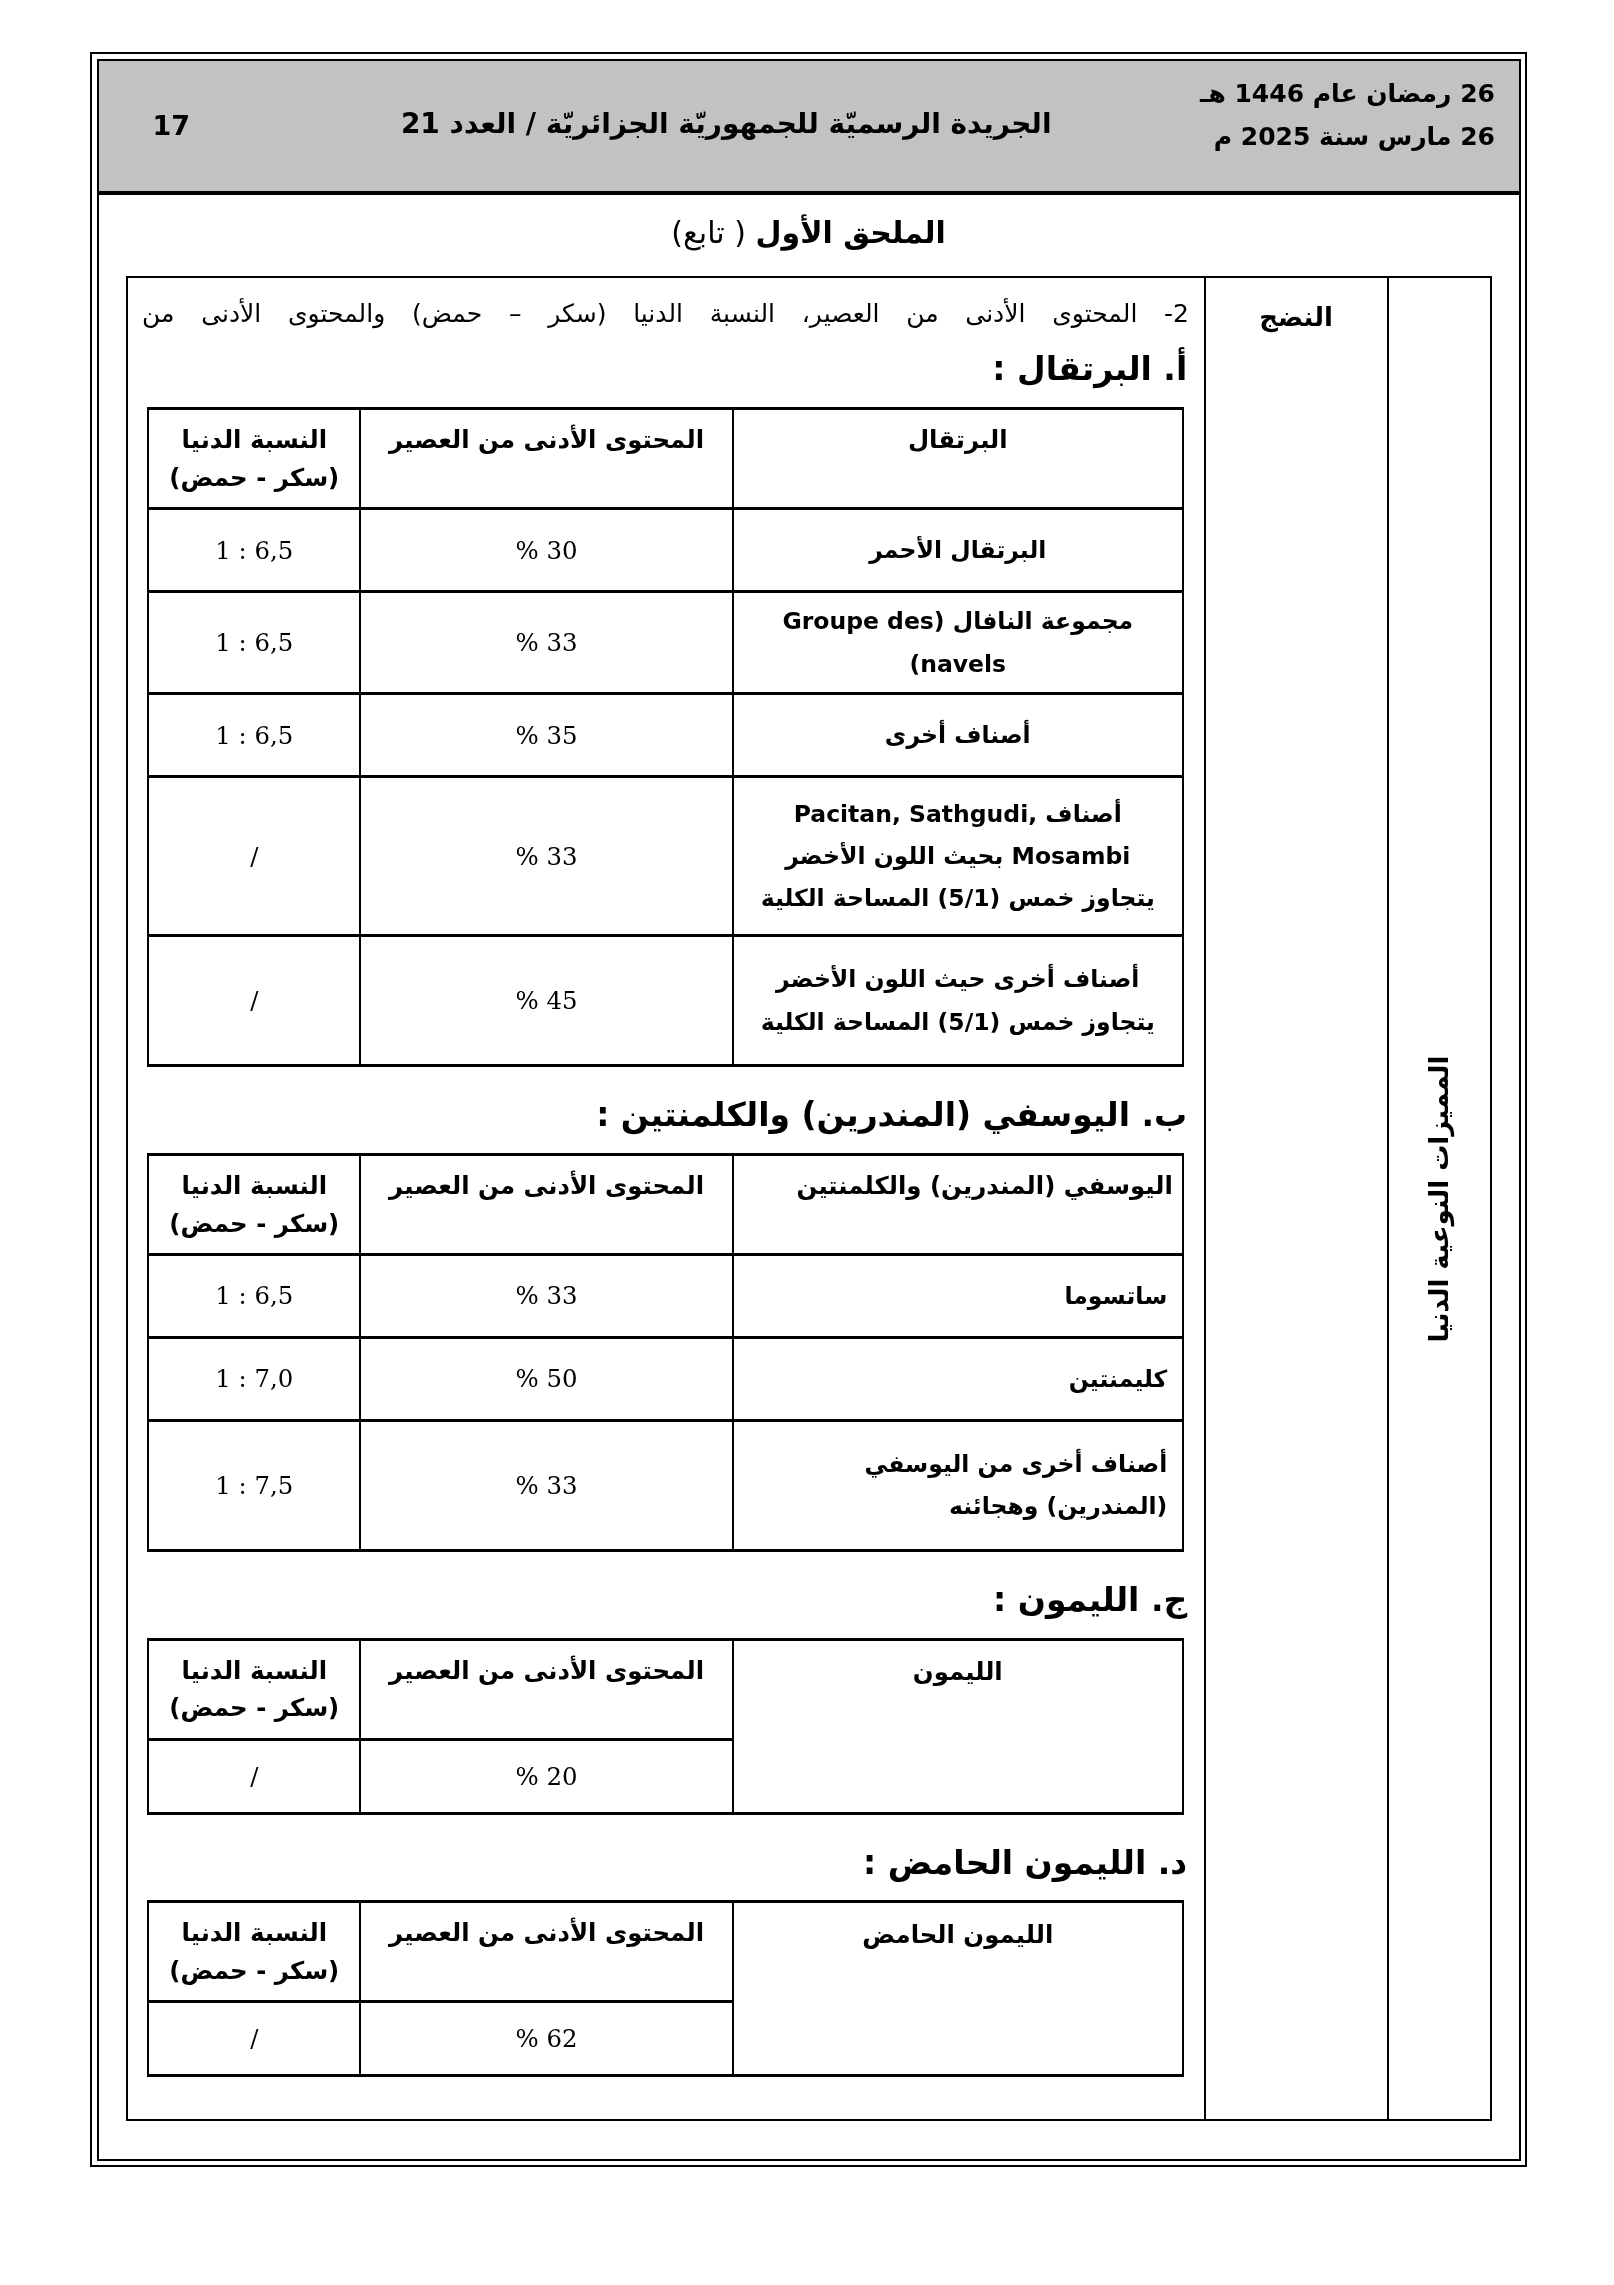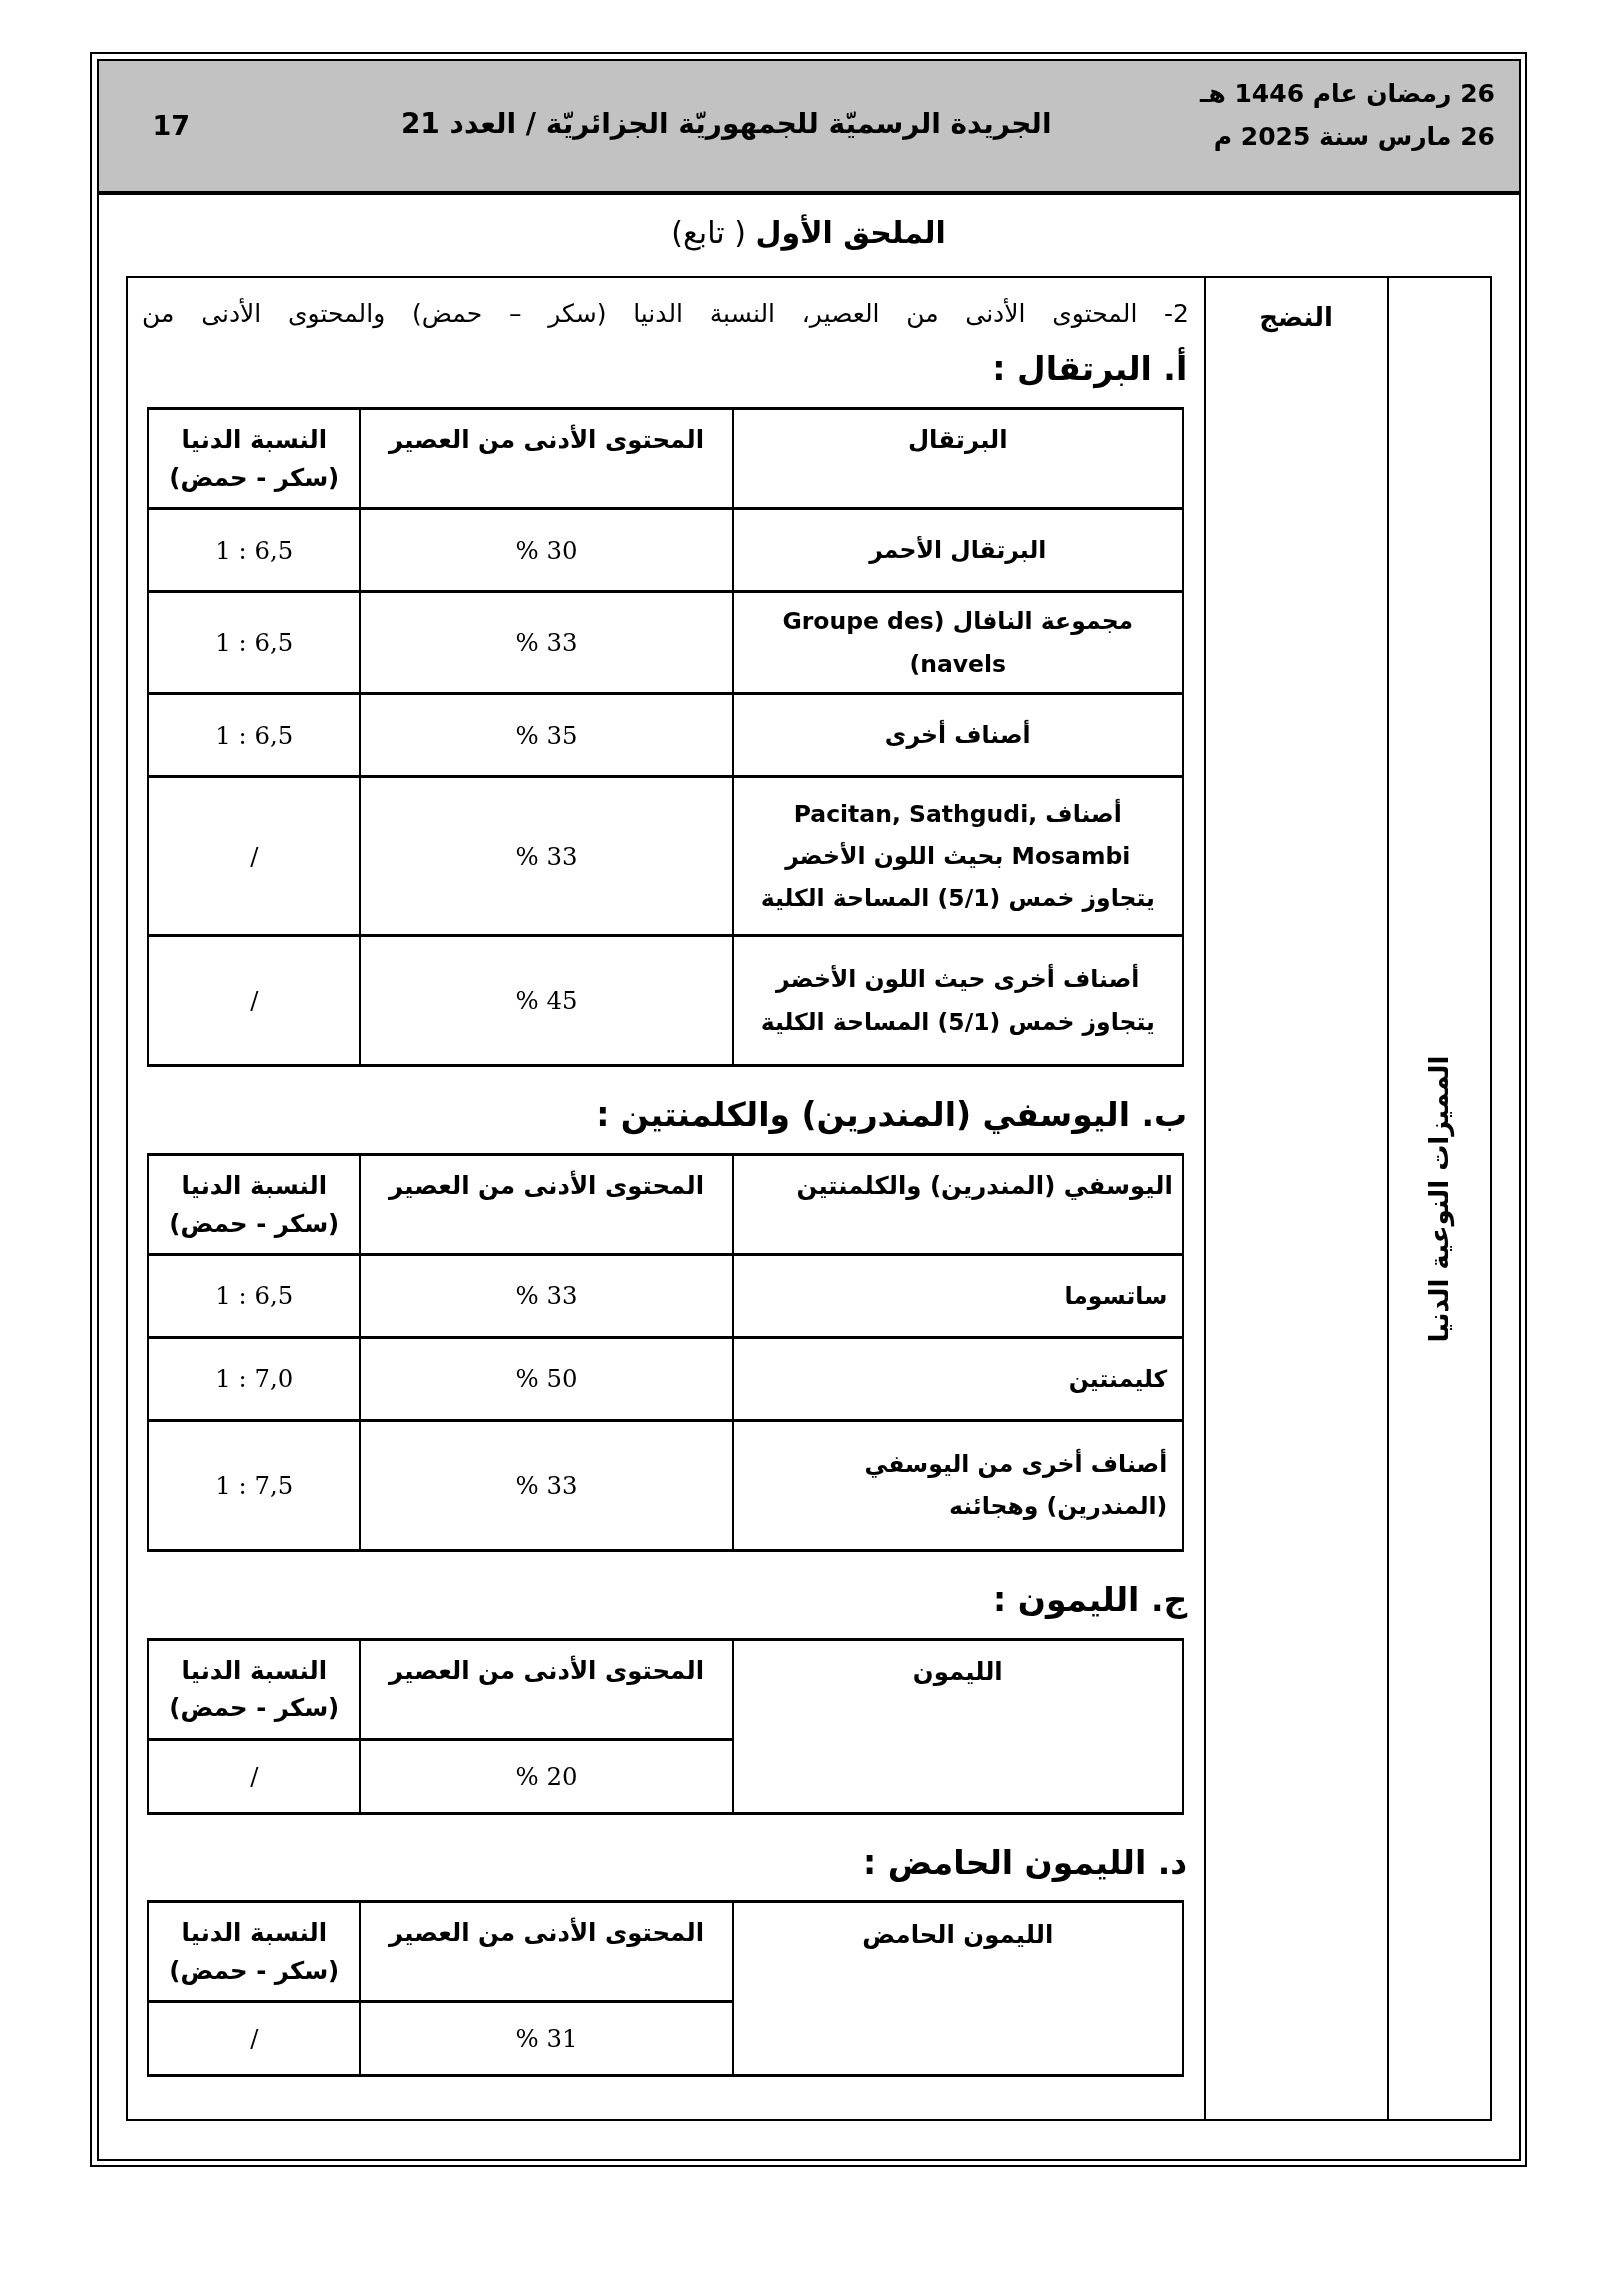--- a/index.html
+++ b/index.html
@@ -228,21 +228,21 @@
                 <col class="c-juice">
                 <col class="c-ratio">
               </colgroup>
             <tbody>
                 <tr>
               <th class="cat-span" rowspan="2">الليمون الحامض</th>
               <th>المحتوى الأدنى من العصير</th>
               <th>النسبة الدنيا (سكر - حمض)</th>
             </tr>
             <tr class="sm">
-              <td class="val" dir="ltr">% 31</td>
+              <td class="val" dir="ltr">% 62</td>
               <td class="val" dir="ltr">/</td>
             </tr>
           </tbody>
             </table>
 
         </div>
       </div>
 
     </div>
   </div>

